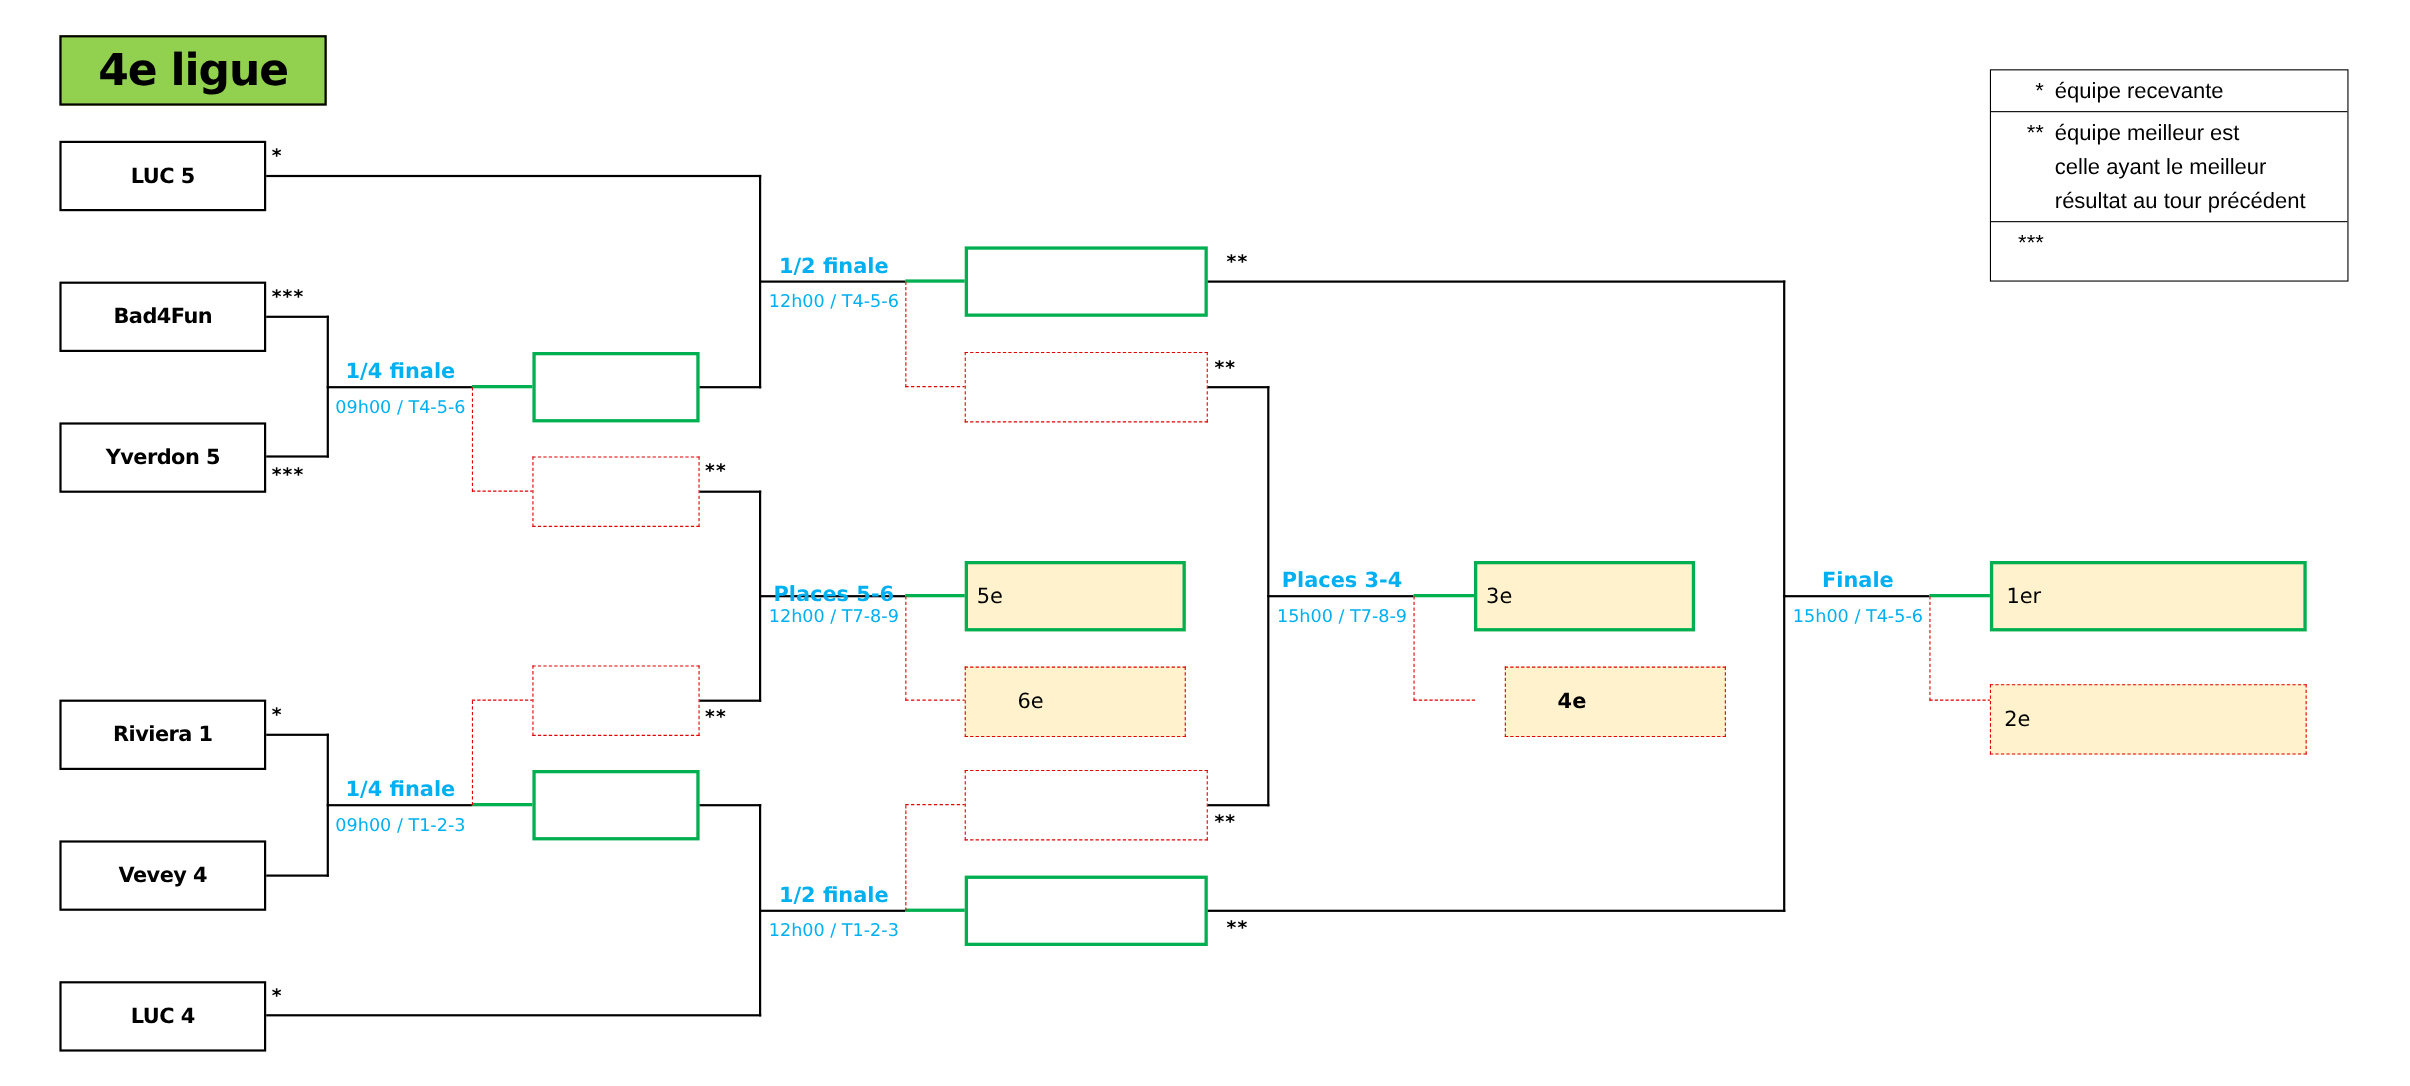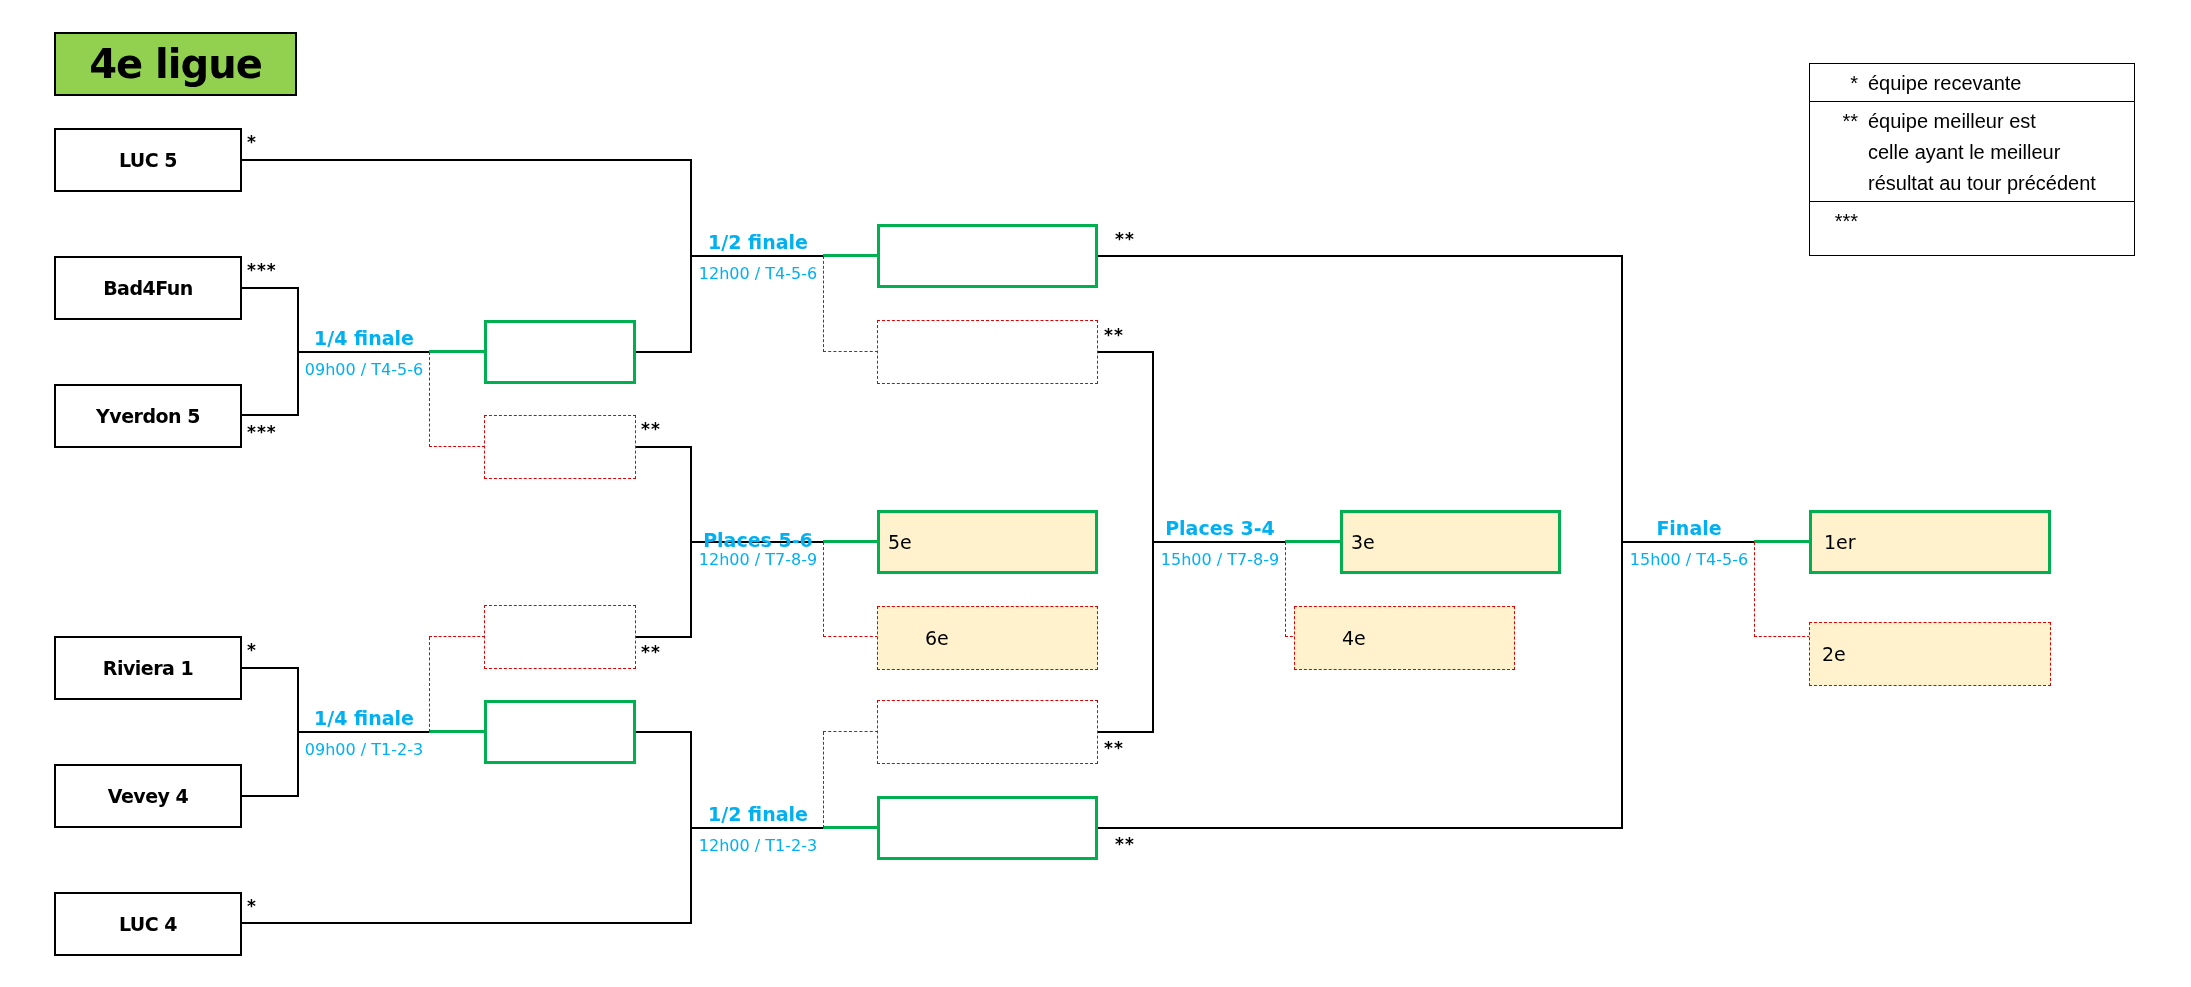--- a/index.html
+++ b/index.html
@@ -9,23 +9,23 @@
   .title { left: 54px; top: 32px; width: 243px; height: 64px; background: #92d050;
            border: 2px solid #000; display: flex; align-items: center; justify-content: center;
            font-size: 40px; font-weight: bold; letter-spacing: -1px; }
   .team { width: 188px; height: 64px; border: 2.5px solid #000; background: #fff;
           display: flex; align-items: center; justify-content: center;
           font-size: 19px; font-weight: bold; letter-spacing: -0.5px; }
   .slot { width: 152px; height: 64px; background: #fff; }
   .slot.w, .res.w { border: 3px solid #00b050; }
   .slot.l, .res.l { border: 1.5px dashed #e00000; padding-left: 47px; }
   .wide { width: 221px; }
-  .res { width: 221px; height: 64px; background: #fff2cc; display: flex; align-items: center;
+  .res { width: 201px; height: 64px; background: #fff2cc; display: flex; align-items: center;
          padding-left: 8px; font-size: 19px; }
-  .res.final { width: 242px; padding-left: 12px; }
+  .res.final { width: 288px; padding-left: 12px; }
   .hl { height: 0; border-top: 2px solid #000; }
   .vl { width: 0; border-left: 2px solid #000; }
   .hg { height: 0; border-top: 3px solid #00b050; }
   .hr { height: 0; border-top: 1.5px dashed #e00000; }
   .vr { width: 0; border-left: 1.5px dashed #e00000; }
   .star { font-size: 17px; font-weight: bold; letter-spacing: 1px; line-height: 1; }
   .rlabel { color: #00b0f0; font-weight: bold; font-size: 19px; text-align: center; width: 132px; line-height: 1; }
   .rsub { color: #00b0f0; font-size: 16px; text-align: center; width: 132px; line-height: 1; }
   .legend { left: 1809px; top: 63px; width: 326px; height: 193px; border: 1.5px solid #000;
             font-family: "Liberation Sans", "DejaVu Sans", sans-serif; font-size: 20px; }
@@ -135,21 +135,21 @@
 <div class="abs vl" style="left:1152px;top:351px;height:382px;"></div>
 <div class="abs hl" style="left:1152px;top:541px;width:133px;"></div>
 <div class="abs hg" style="left:1285px;top:540px;width:56px;"></div>
 <div class="abs vr" style="left:1285px;top:542px;height:95px;"></div>
 <div class="abs hr" style="left:1285px;top:636px;width:56px;"></div>
 
 <div class="abs rlabel" style="left:1154px;top:519px;">Places 3-4</div>
 <div class="abs rsub" style="left:1154px;top:552px;">15h00 / T7-8-9</div>
 
 <div class="abs res w" style="left:1340px;top:510px;">3e</div>
-<div class="abs res l" style="left:1294px;top:606px;">4e</div>
+<div class="abs res l" style="left:1368px;top:606px;font-weight:bold;">4e</div>
 
 <div class="abs hl" style="left:1098px;top:255px;width:525px;"></div>
 <div class="abs hl" style="left:1098px;top:827px;width:525px;"></div>
 <div class="abs vl" style="left:1621px;top:255px;height:574px;"></div>
 <div class="abs hl" style="left:1621px;top:541px;width:133px;"></div>
 <div class="abs hg" style="left:1754px;top:540px;width:56px;"></div>
 <div class="abs vr" style="left:1754px;top:542px;height:95px;"></div>
 <div class="abs hr" style="left:1754px;top:636px;width:56px;"></div>
 
 <div class="abs rlabel" style="left:1623px;top:519px;">Finale</div>

